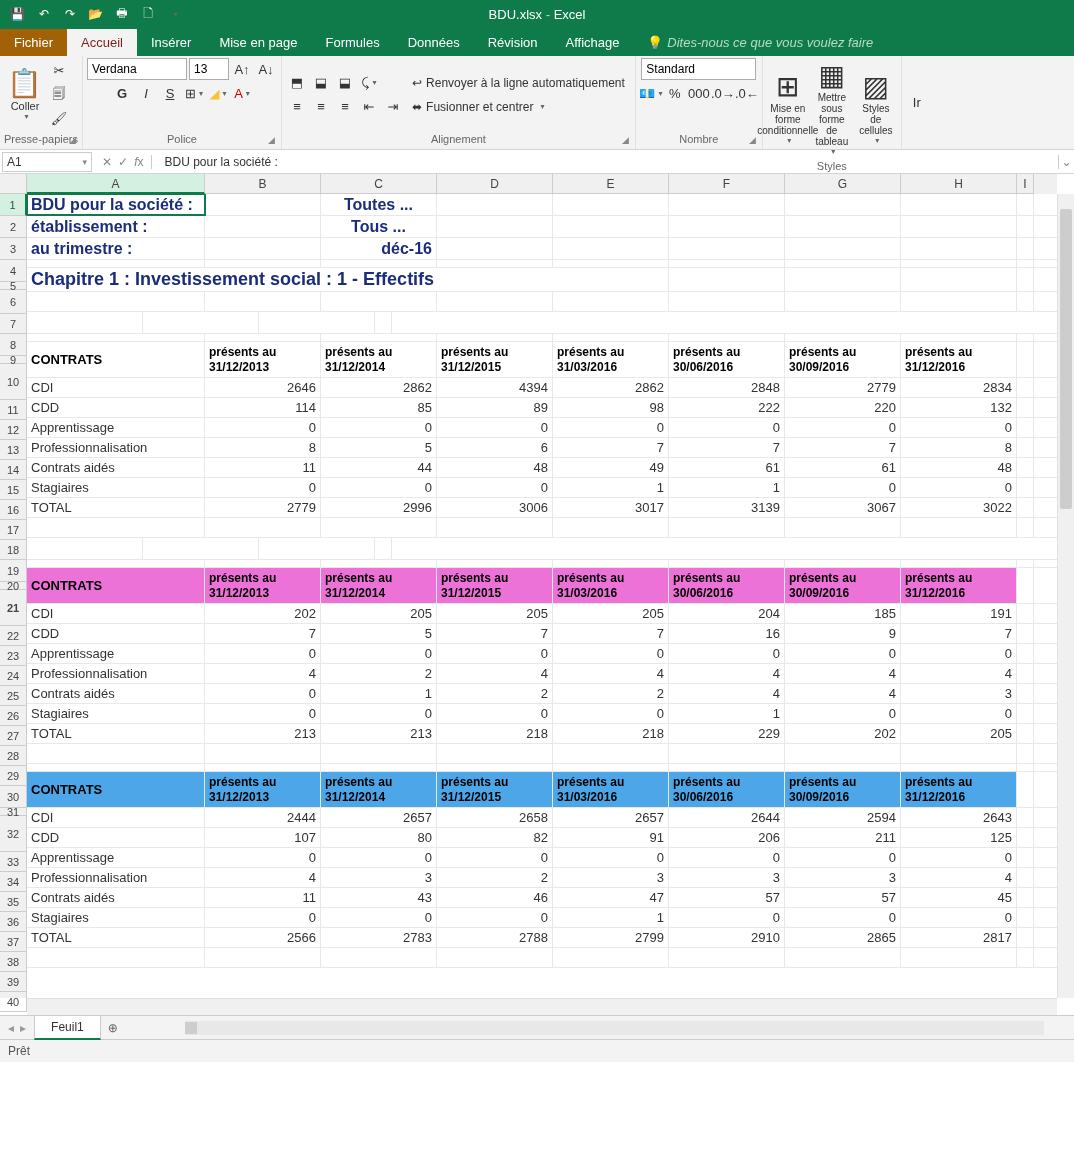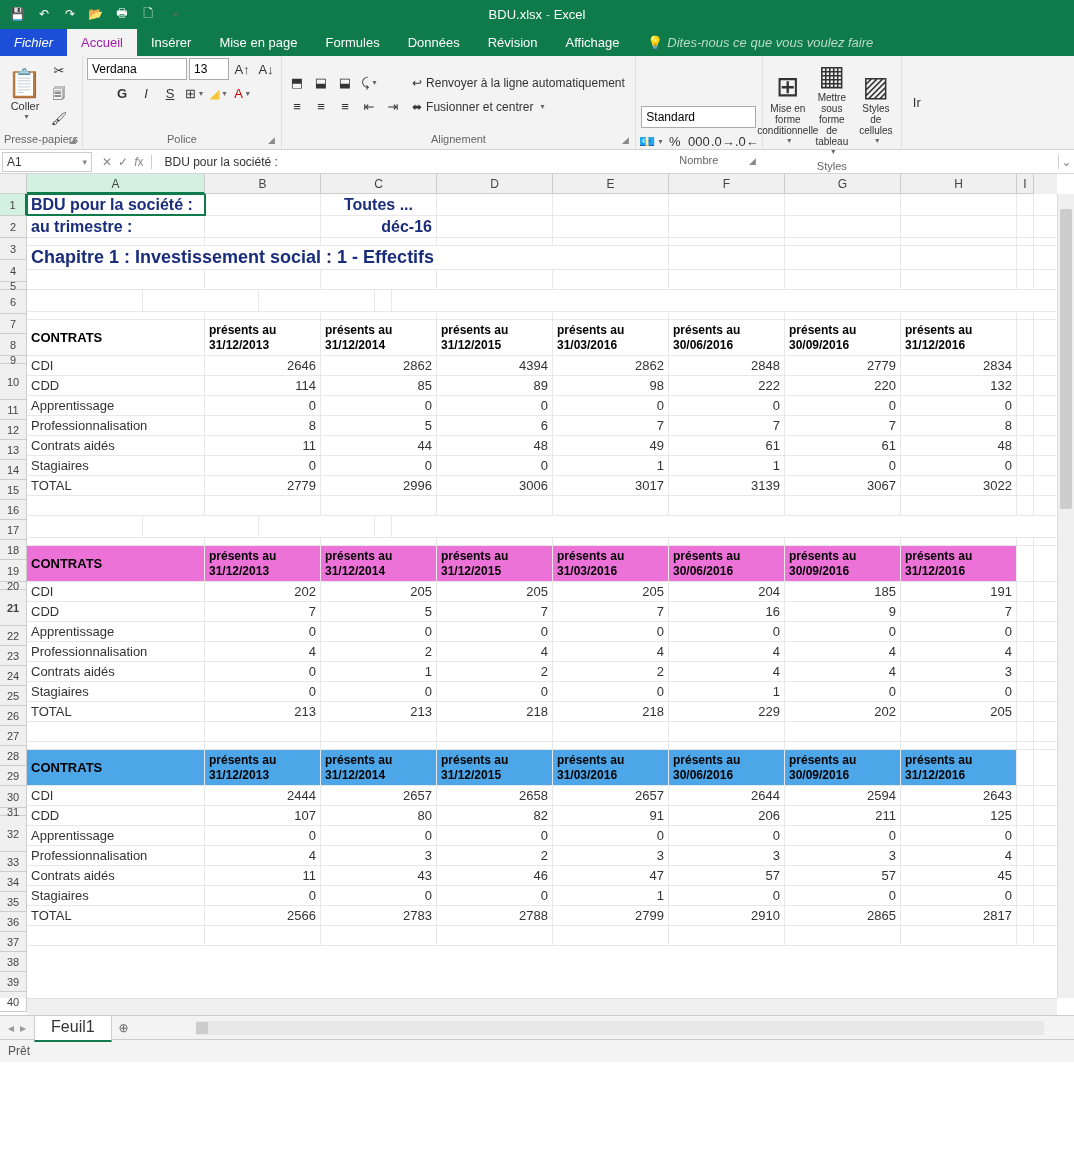--- a/index.html
+++ b/index.html
@@ -8,22 +8,22 @@
   
   .titlebar { background: #0f7a4a; height: 28px; display: flex; align-items: center; color: #fff; position: relative; }
   .qat { display: flex; gap: 2px; padding: 2px 6px; align-items: center; }
   .qat-btn { width: 24px; height: 22px; display: flex; align-items: center; justify-content: center; cursor: pointer; }
   .title-center { position: absolute; left: 50%; transform: translateX(-50%); font-size: 13px; }
   .title-dim { color: #b8dcc8; }
   
   
   .ribbon-tabs { background: #0f7a4a; height: 28px; display: flex; align-items: flex-end; color: #fff; font-size: 13px; }
   .tab { padding: 6px 14px; cursor: pointer; }
-  .tab.file { background: #1d4ed8; font-style: italic; }
-  .tab.active { background: #f3f3f3; color: #a21caf; }
+  .tab.file { background: #a16207; }
+  .tab.active { background: #f3f3f3; color: #7f1d1d; }
   .tell-me { padding: 6px 14px; color: #b8dcc8; font-style: italic; }
   .tell-me::before { content: "💡 "; font-style: normal; }
   
   
   .ribbon { background: #f3f3f3; border-bottom: 1px solid #d4d4d4; display: flex; height: 94px; }
   .rgroup { border-right: 1px solid #e0e0e0; display: flex; flex-direction: column; padding: 2px 4px; }
   .rgroup-body { flex: 1; display: flex; align-items: center; gap: 2px; }
   .rgroup-label { text-align: center; font-size: 11px; color: #666; padding: 2px 0; position: relative; }
   .rgroup-label .dlg { position: absolute; right: 2px; bottom: 2px; font-size: 9px; color: #888; cursor: pointer; }
   .big-btn { display: flex; flex-direction: column; align-items: center; width: 42px; font-size: 11px; cursor: pointer; padding: 2px; }
@@ -64,21 +64,21 @@
   .cell.hdr-hommes { background: #4da6e8; font-weight: bold; color: #000; }
   .active-cell { outline: 2px solid #0f7a4a; outline-offset: -1px; }
   
   .vscroll { position: absolute; right: 0; top: 20px; bottom: 17px; width: 17px; background: #f0f0f0; border-left: 1px solid #e0e0e0; }
   .vthumb { position: absolute; left: 2px; right: 2px; top: 15px; height: 300px; background: #cdcdcd; border-radius: 2px; }
   .hscroll { position: absolute; bottom: 0; left: 27px; right: 17px; height: 17px; background: #f0f0f0; border-top: 1px solid #e0e0e0; }
   
   
   .sheet-bar { height: 24px; display: flex; align-items: center; border-bottom: 1px solid #ccc; background: #f3f3f3; }
   .sheet-nav { padding: 0 8px; color: #999; display: flex; gap: 6px; }
-  .sheet-tab { padding: 4px 16px; background: #fff; border: 1px solid #ccc; border-bottom: 2px solid #0f7a4a; font-size: 16px; cursor: pointer; }
+  .sheet-tab { padding: 4px 16px; background: #fff; border: 1px solid #ccc; border-bottom: 2px solid #0f7a4a; font-size: 12px; cursor: pointer; }
   .sheet-add { width: 24px; text-align: center; color: #666; cursor: pointer; }
   .sheet-hscroll { flex: 1; margin: 0 30px 0 60px; height: 14px; background: #e8e8e8; position: relative; }
   .sheet-hthumb { position: absolute; left: 0; width: 12px; top: 1px; bottom: 1px; background: #cdcdcd; }
   
   
   .status-bar { height: 22px; background: #f3f3f3; display: flex; align-items: center; padding: 0 8px; font-size: 12px; color: #555; }
 </style>
 </head>
 <body>
 
@@ -178,21 +178,21 @@
             <span>⬌</span>
             <span>Fusionner et centrer</span>
           </div>
       </div>
     </div>
     <div class="rgroup-label"><span>Alignement</span><span class="dlg">◢</span></div>
   </div>
 
   <div class="rgroup">
     <div class="rgroup-body vstack">
-      <input class="combo" style="width: 115px; margin-top: 48px;" value="Standard">
+      <input class="combo" style="width: 115px;" value="Standard">
       <div class="hstack">
         <div class="small-btn dd">💶</div>
         <div class="small-btn">%</div>
         <div class="small-btn">000</div>
         <div class="small-btn">.0→</div>
         <div class="small-btn">.0←</div>
       </div>
     </div>
     <div class="rgroup-label"><span>Nombre</span><span class="dlg">◢</span></div>
   </div>
@@ -296,20 +296,31 @@
         <div class="cell" style="width: 116px;"></div>
         <div class="cell navy ctr" style="width: 116px; font-size: 16px;">Toutes ...</div>
         <div class="cell" style="width: 116px;"></div>
         <div class="cell" style="width: 116px;"></div>
         <div class="cell" style="width: 116px;"></div>
         <div class="cell" style="width: 116px;"></div>
         <div class="cell" style="width: 116px;"></div>
         <div class="cell" style="width: 17px;"></div>
       </div>
       <div class="row" style="height: 22px;">
+        <div class="cell navy" style="width: 178px; font-size: 16px;">établissement :</div>
+        <div class="cell" style="width: 116px;"></div>
+        <div class="cell navy ctr" style="width: 116px; font-size: 16px;">Tous ...</div>
+        <div class="cell" style="width: 116px;"></div>
+        <div class="cell" style="width: 116px;"></div>
+        <div class="cell" style="width: 116px;"></div>
+        <div class="cell" style="width: 116px;"></div>
+        <div class="cell" style="width: 116px;"></div>
+        <div class="cell" style="width: 17px;"></div>
+      </div>
+      <div class="row" style="height: 22px;">
         <div class="cell navy" style="width: 178px; font-size: 16px;">au trimestre :</div>
         <div class="cell" style="width: 116px;"></div>
         <div class="cell navy num" style="width: 116px; font-size: 16px;">déc-16</div>
         <div class="cell" style="width: 116px;"></div>
         <div class="cell" style="width: 116px;"></div>
         <div class="cell" style="width: 116px;"></div>
         <div class="cell" style="width: 116px;"></div>
         <div class="cell" style="width: 116px;"></div>
         <div class="cell" style="width: 17px;"></div>
       </div>

